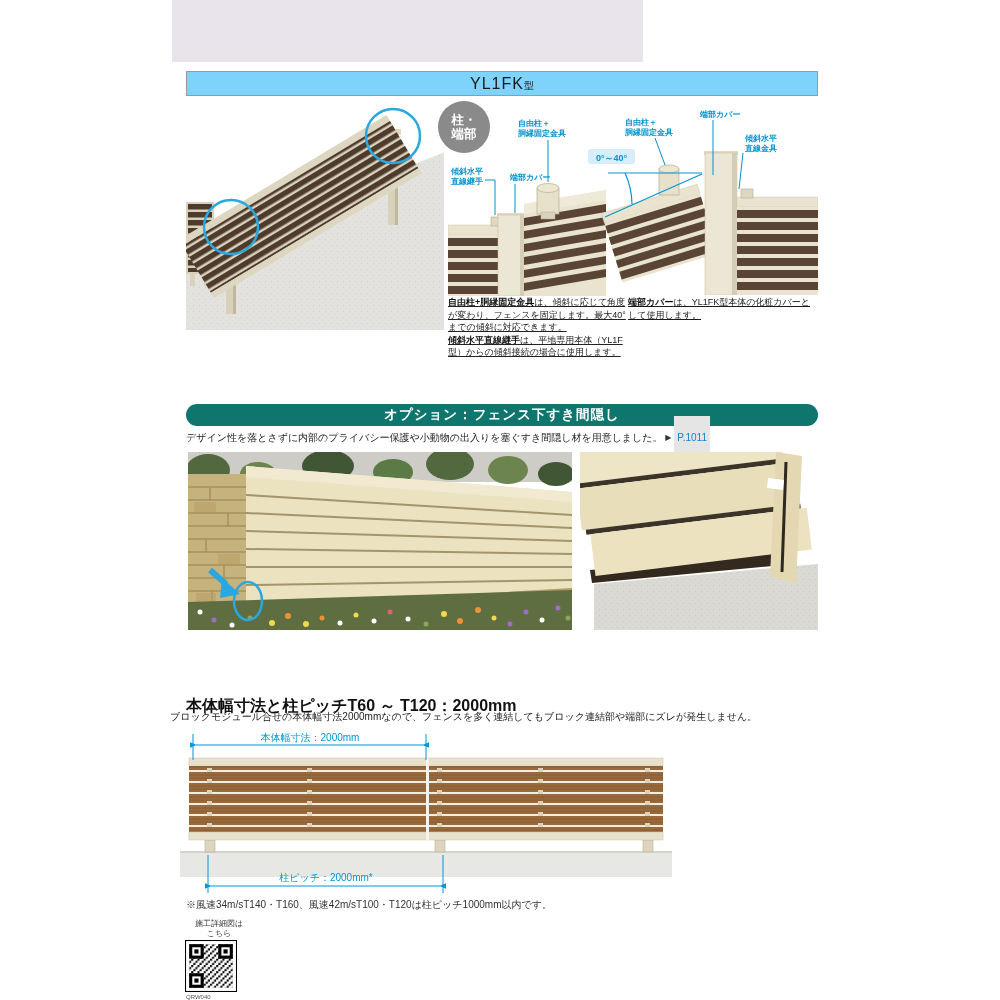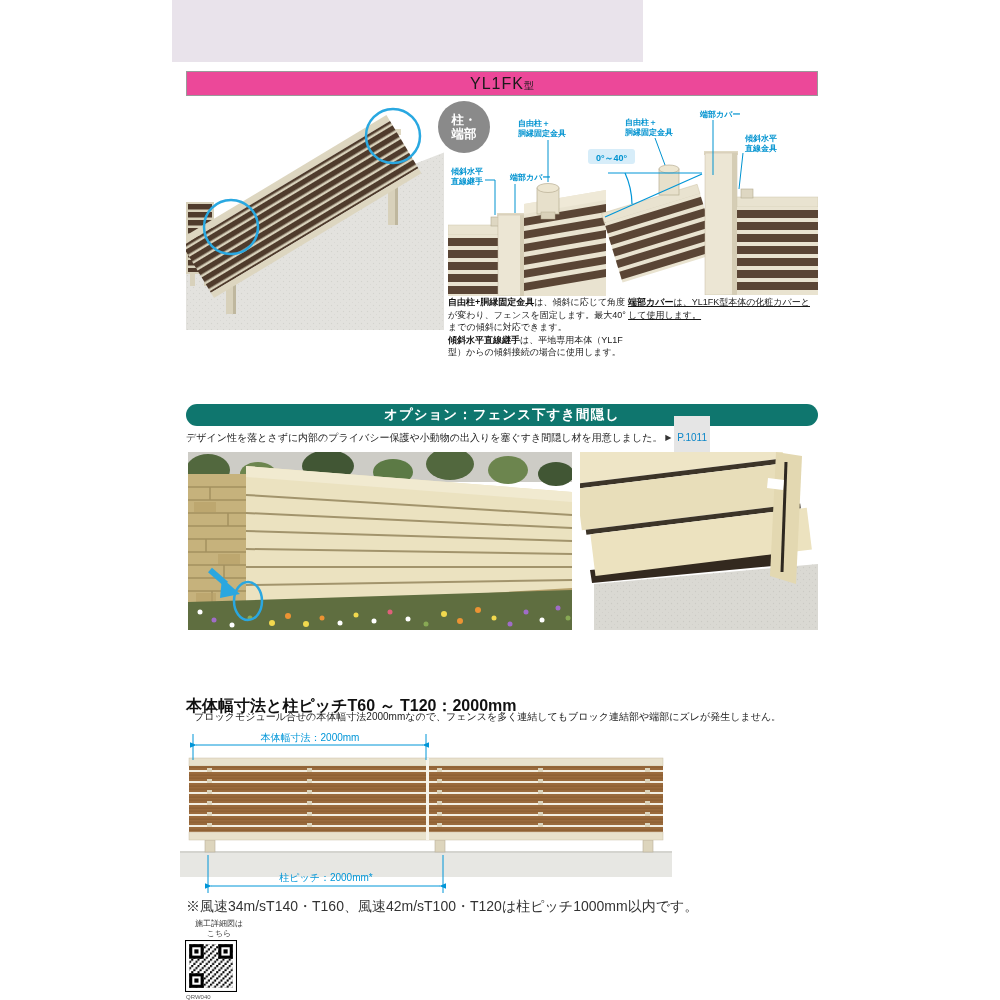--- a/index.html
+++ b/index.html
@@ -3,21 +3,21 @@
 <meta charset="utf-8">
 <style>
   html,body{margin:0;padding:0;background:#ffffff;}
   .page{position:relative;width:1000px;height:1000px;background:#ffffff;overflow:hidden;
         font-family:"Liberation Sans",sans-serif;color:#1a1a1a;}
   .abs{position:absolute;}
 
   .top-block{left:172px;top:0;width:471px;height:62px;background:#e9e3eb;}
 
   .title-box{left:186px;top:71px;width:630px;height:23px;border:1px solid #9a9a9a;
-             background:#ec4899;text-align:center;line-height:23px;}
+             background:#7dd3fc;text-align:center;line-height:23px;}
   .title-box .model{font-size:16px;letter-spacing:1px;}
   .title-box .suffix{font-size:10px;}
 
   .badge{left:438px;top:101px;width:52px;height:52px;border-radius:50%;background:#8a8a8a;
          color:#fff;font-weight:bold;font-size:12.5px;line-height:14px;text-align:center;
          display:flex;flex-direction:column;justify-content:center;}
 
   .banner{left:186px;width:632px;height:22px;background:#0f766e;border-radius:11px;
           color:#ffffff;font-weight:bold;font-size:13.5px;text-align:center;line-height:22px;
           letter-spacing:1px;}
@@ -25,26 +25,26 @@
   .banner-pitch{top:672px;}
 
   .desc-line{left:186px;top:430px;width:632px;font-size:10px;line-height:16px;color:#222;}
   .page-ref{color:#0b86c8;background:#e5e5e5;padding:16px 3px;font-size:10px;}
   .tri{color:#333;font-size:8px;vertical-align:1px;}
 
   .col-text{font-size:9px;line-height:12.5px;color:#222;margin:0;}
   .col-text b{color:#111;}
   .col-left{left:448px;top:296px;width:180px;}
   .col-right{left:628px;top:296px;width:190px;text-decoration:underline;}
-  .col-left p{margin:0;}
+  .col-left p{margin:0;text-decoration:underline;}
 
   .pitch-head{left:186px;top:696px;width:632px;font-size:16px;font-weight:bold;color:#111;}
-  .pitch-body{left:194px;top:710px;width:640px;font-size:10px;color:#222;}
-
-  .footnote{left:186px;top:898px;width:632px;font-size:14px;color:#333;}
+  .pitch-body{left:170px;top:710px;width:640px;font-size:10px;color:#222;}
+
+  .footnote{left:186px;top:898px;width:632px;font-size:10px;color:#333;}
 
   .qr-note{left:188px;top:919px;width:62px;font-size:8px;line-height:10px;text-align:center;color:#333;}
   .qr-box{left:185px;top:940px;}
   .qr-caption{left:186px;top:994px;width:52px;font-size:6px;color:#555;text-align:left;}
 
   svg text{font-family:"Liberation Sans",sans-serif;}
   .bluelabel{fill:#0093d0;font-size:8px;font-weight:bold;}
   .dimtext{fill:#0096d8;font-size:10px;}
 </style>
 </head>

